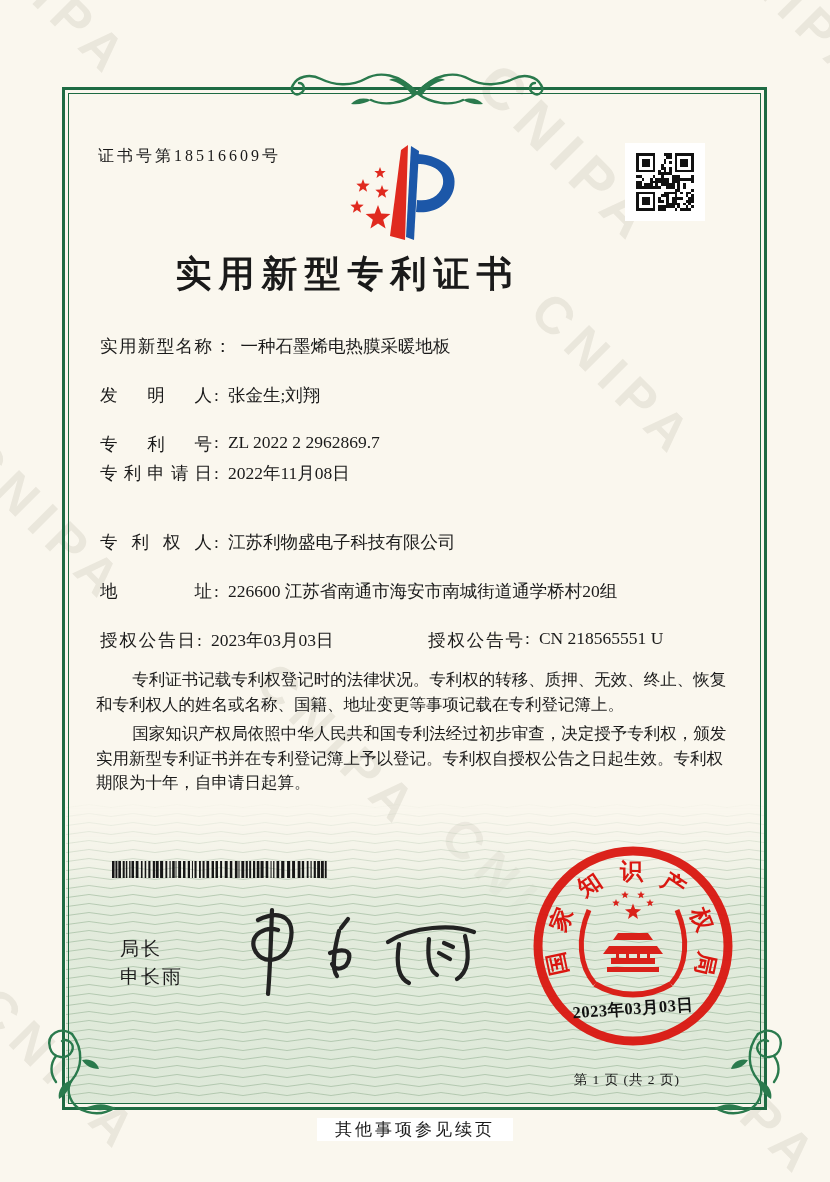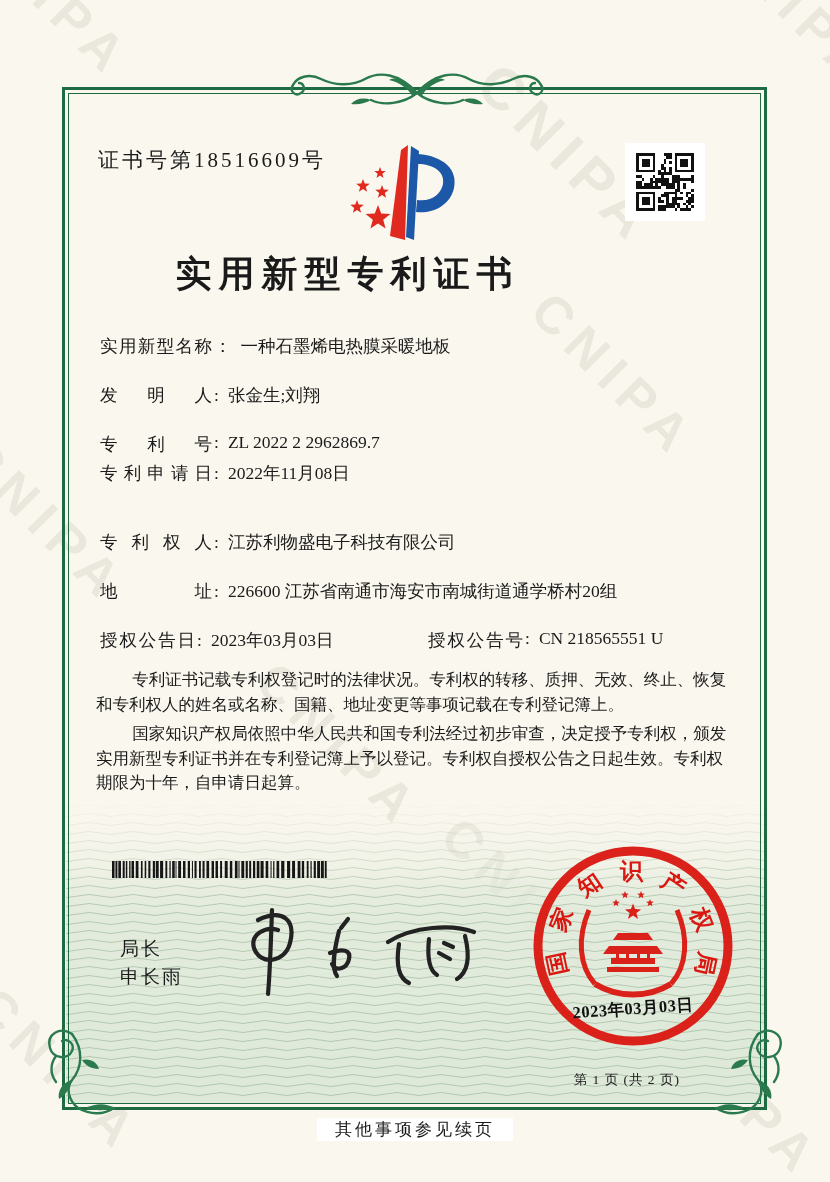--- a/index.html
+++ b/index.html
@@ -27,21 +27,21 @@
   .frame{position:absolute;left:62px;top:87px;width:705px;height:1023px;z-index:3;
          border:3px solid var(--green);box-sizing:border-box;}
   .frame-inner{position:absolute;left:3px;top:3px;right:3px;bottom:3px;border:1px solid var(--green);}
   .flourish{position:absolute;left:287px;top:63px;width:260px;height:52px;z-index:4}
   .corner-orn{position:absolute;width:84px;height:104px;z-index:4}
   .orn-left{left:42px;top:1016px}
   .orn-right{left:704px;top:1016px;transform:scaleX(-1)}
   .flourish path,.corner-orn path{stroke:#2a7a4d;stroke-width:2.4;fill:none;stroke-linecap:round}
   .flourish path.fill,.corner-orn path.fill{fill:#2a7a4d;stroke:none}
   
-  .cert-no{position:absolute;left:98px;top:146px;font-size:21px;letter-spacing:3px;z-index:5}
+  .cert-no{position:absolute;left:98px;top:146px;font-size:16px;letter-spacing:3px;z-index:5}
   .qr-box{position:absolute;left:625px;top:143px;width:80px;height:78px;background:#fff;z-index:5}
   .qr-box svg{position:absolute;left:11px;top:10px;width:58px;height:58px}
   .logo{position:absolute;left:348px;top:140px;width:130px;height:103px;z-index:5}
   .title{position:absolute;left:0;top:250px;width:695px;text-align:center;font-size:36px;
          font-weight:bold;letter-spacing:7px;z-index:5}
   .row{position:absolute;left:100px;height:24px;white-space:nowrap;font-size:17.5px;z-index:5}
   .flabel{display:inline-block;width:112px;text-align:justify;text-align-last:justify;vertical-align:top}
   .flabel.narrow{width:95px}
   .colon{margin:0 3px 0 2px}
   .fvalue{margin-left:6px}

